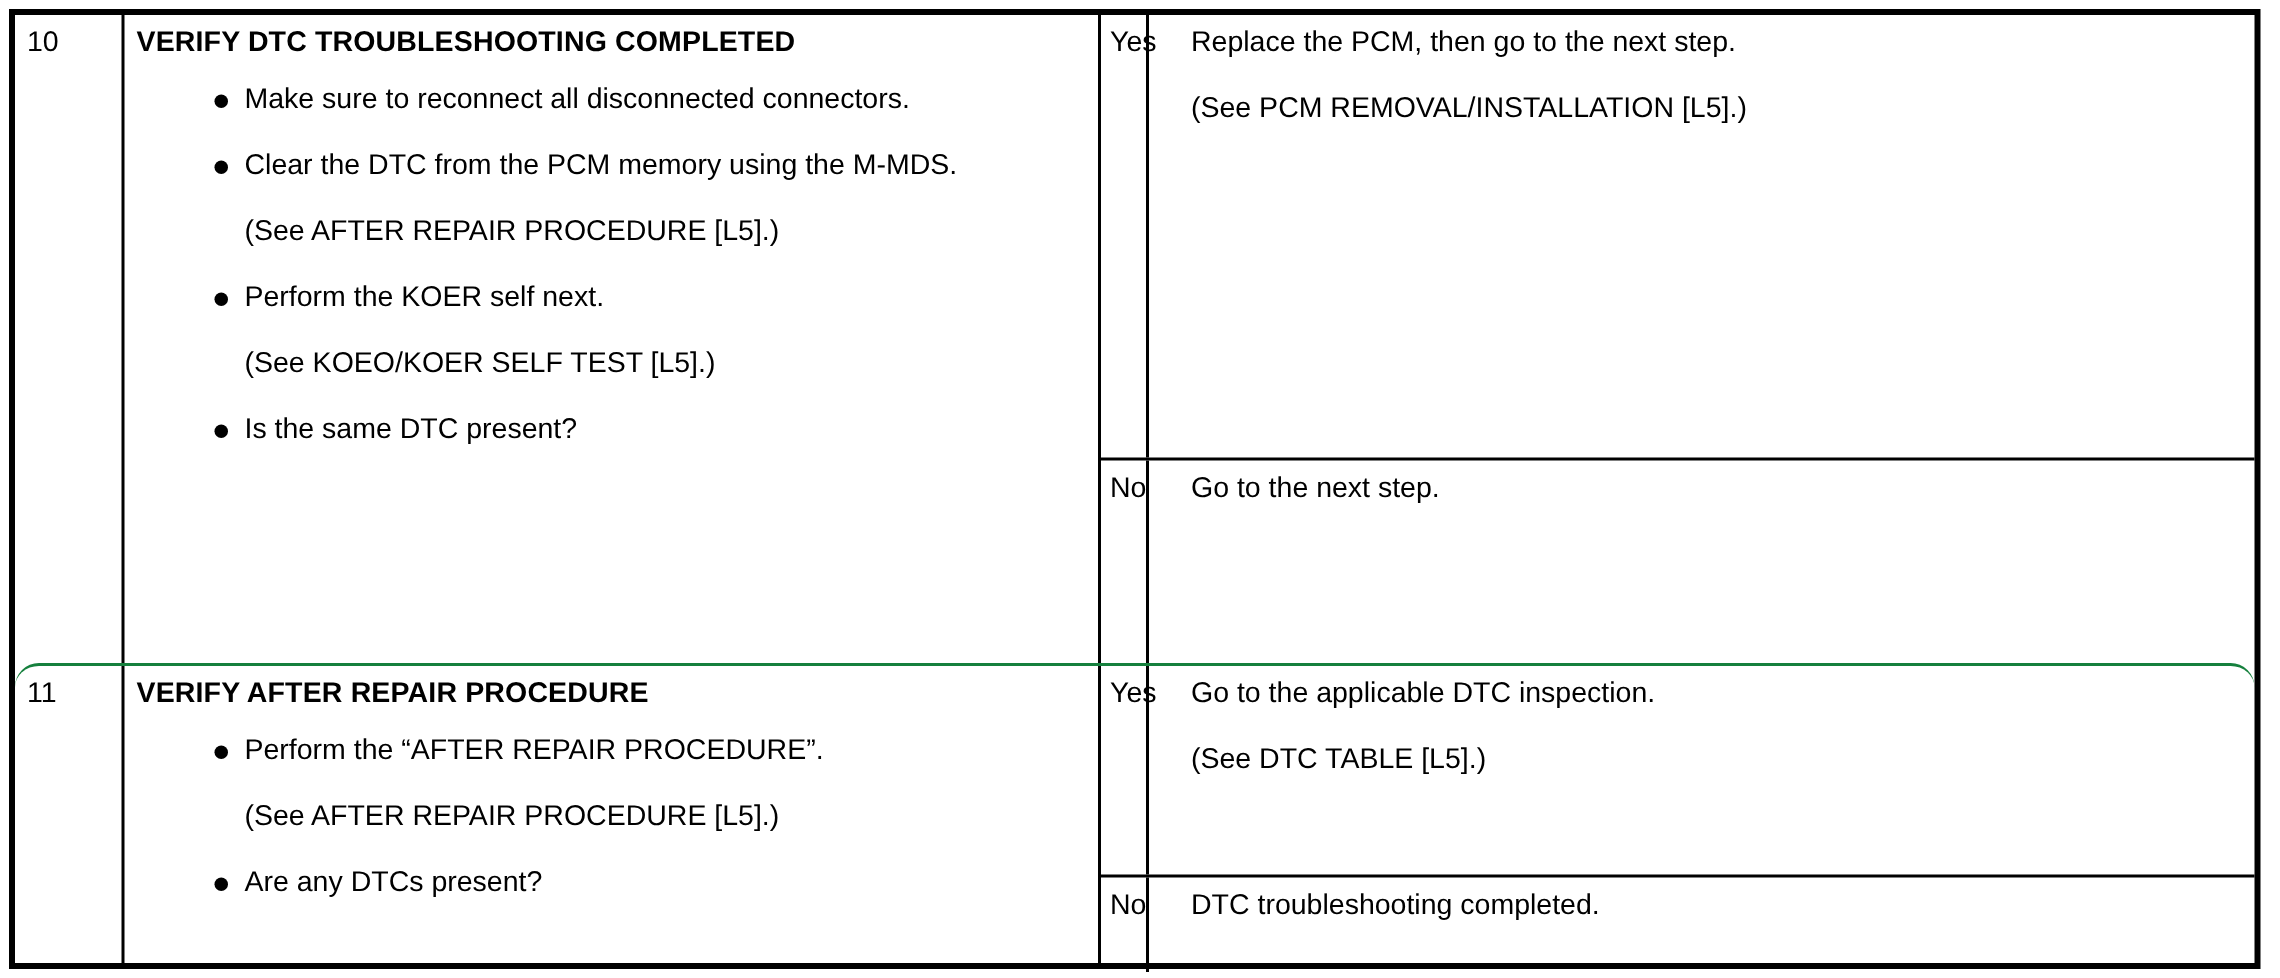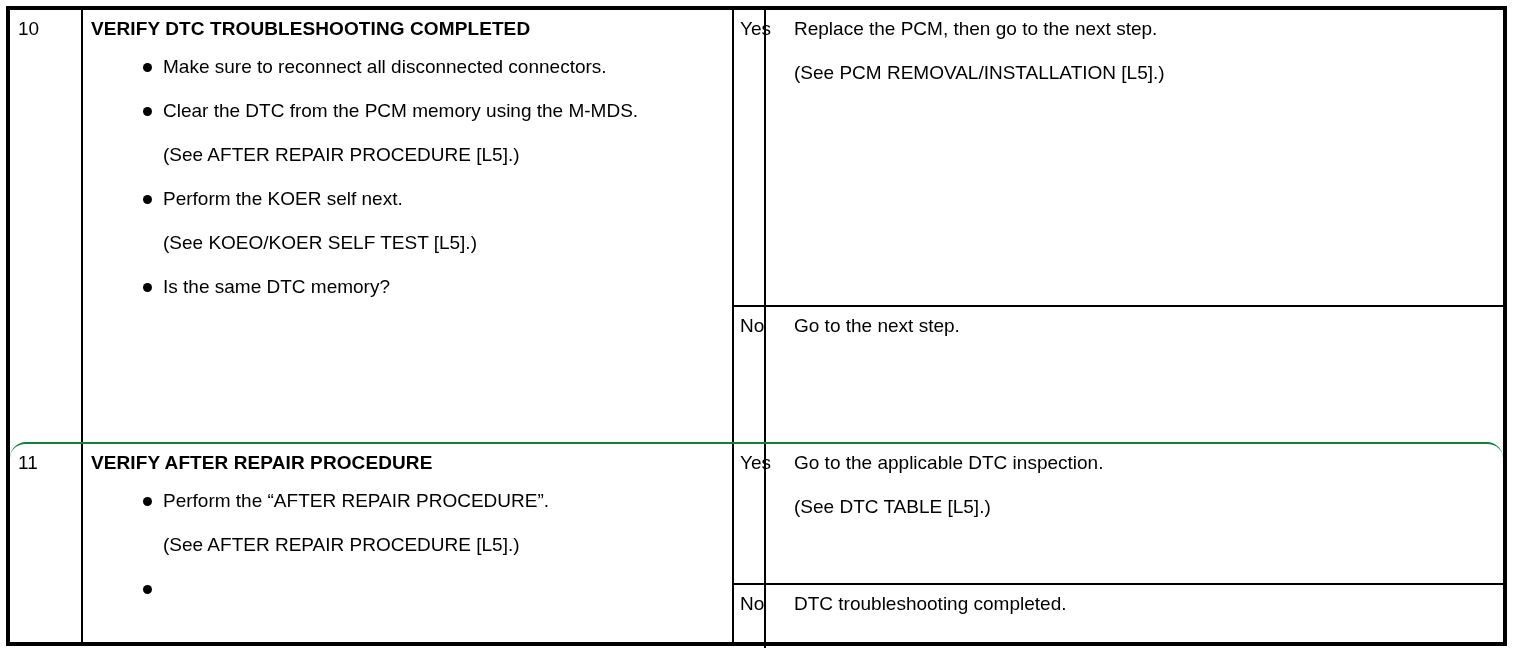--- a/index.html
+++ b/index.html
@@ -185,21 +185,21 @@
             <span>Clear the DTC from the PCM memory using the M-MDS.</span>
           </li>
           <li class="bullet-note">(See AFTER REPAIR PROCEDURE [L5].)</li>
           <li class="bullet-item">
             <span class="bullet-dot"></span>
             <span>Perform the KOER self next.</span>
           </li>
           <li class="bullet-note">(See KOEO/KOER SELF TEST [L5].)</li>
           <li class="bullet-item">
             <span class="bullet-dot"></span>
-            <span>Is the same DTC memory?</span>
+            <span>Is the same DTC present?</span>
           </li>
         </ul>
       </div>
 
       <div class="col-results">
 
         <div class="result-row res-yes">
           <div class="res-label">
             <span class="res-label-text">Yes</span>
           </div>
@@ -230,20 +230,21 @@
       <div class="col-desc">
         <div class="desc-title">VERIFY AFTER REPAIR PROCEDURE</div>
         <ul class="bullet-list">
           <li class="bullet-item">
             <span class="bullet-dot"></span>
             <span>Perform the “AFTER REPAIR PROCEDURE”.</span>
           </li>
           <li class="bullet-note">(See AFTER REPAIR PROCEDURE [L5].)</li>
           <li class="bullet-item">
             <span class="bullet-dot"></span>
+            <span>Are any DTCs present?</span>
           </li>
         </ul>
       </div>
 
       <div class="col-results">
 
         <div class="result-row res-yes">
           <div class="res-label">
             <span class="res-label-text">Yes</span>
           </div>

